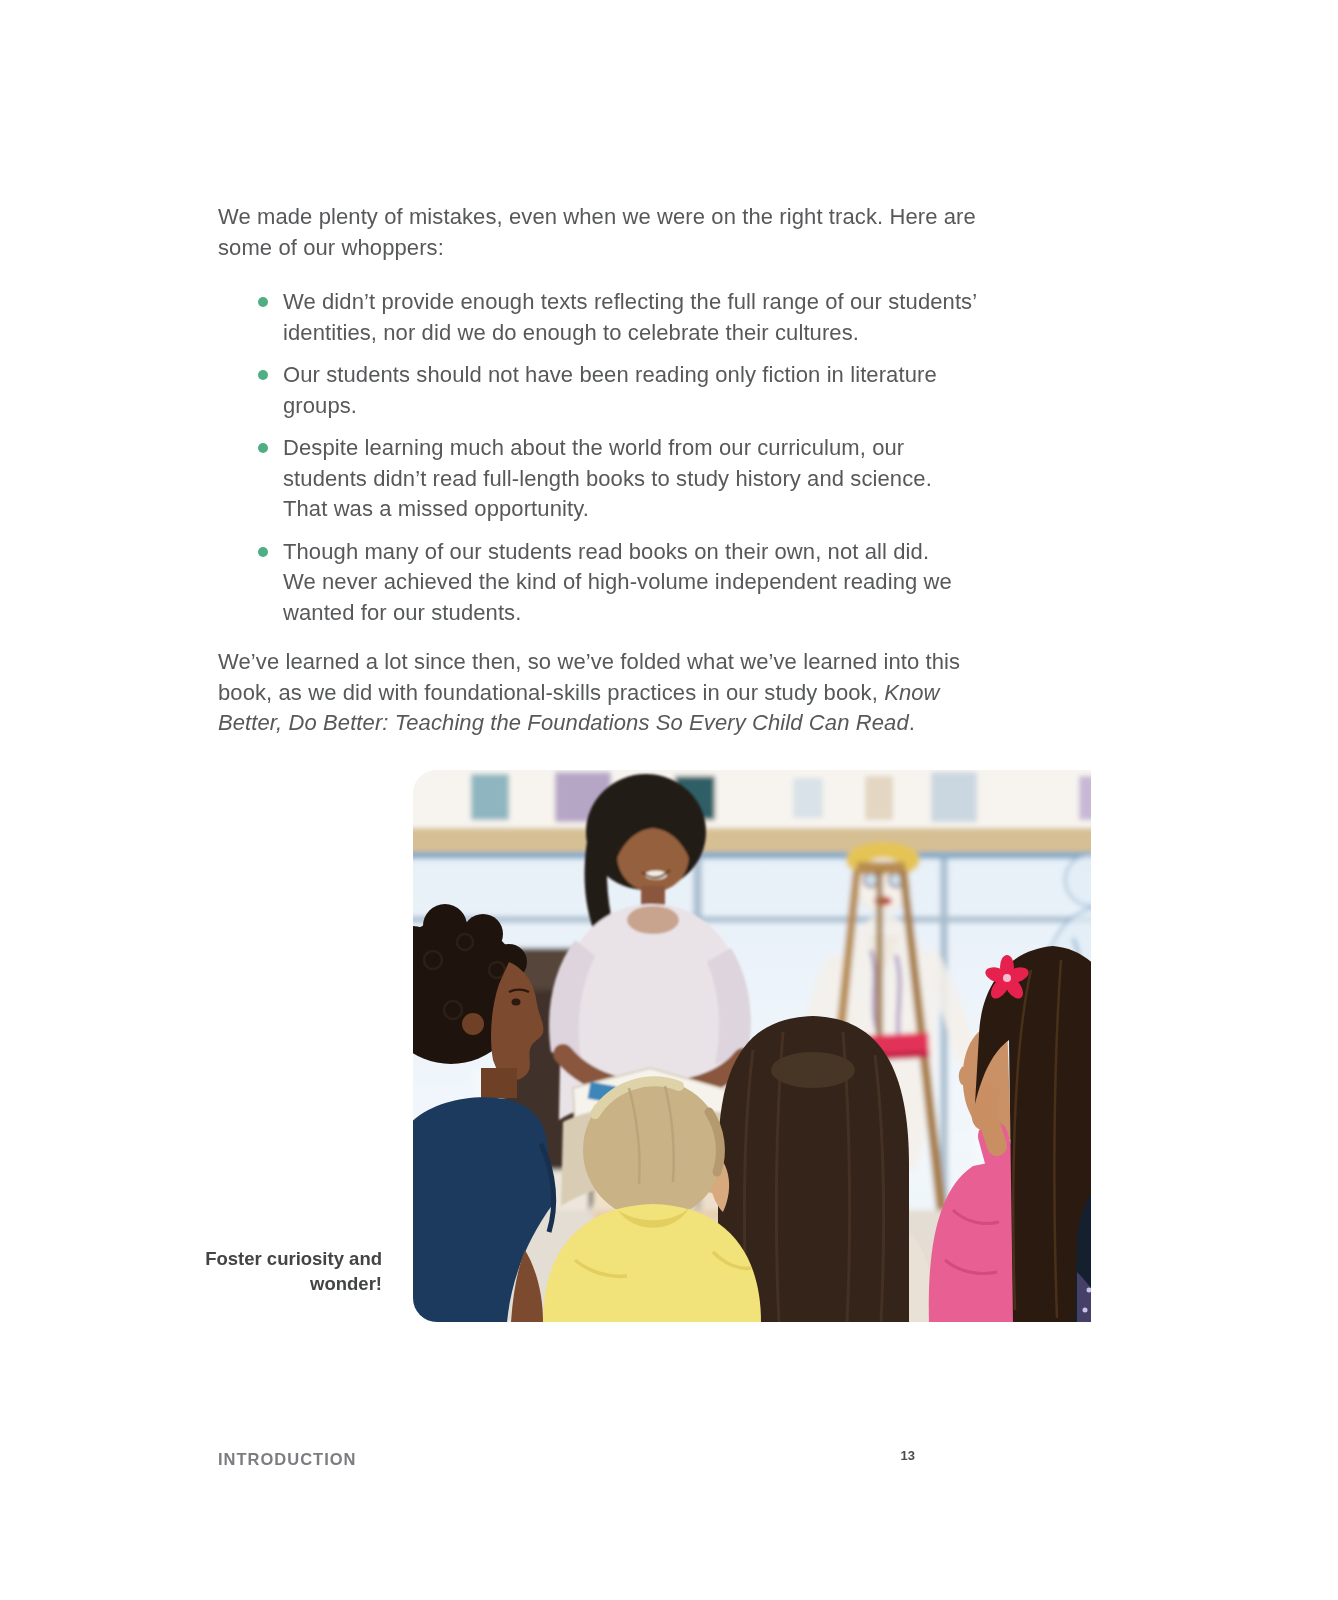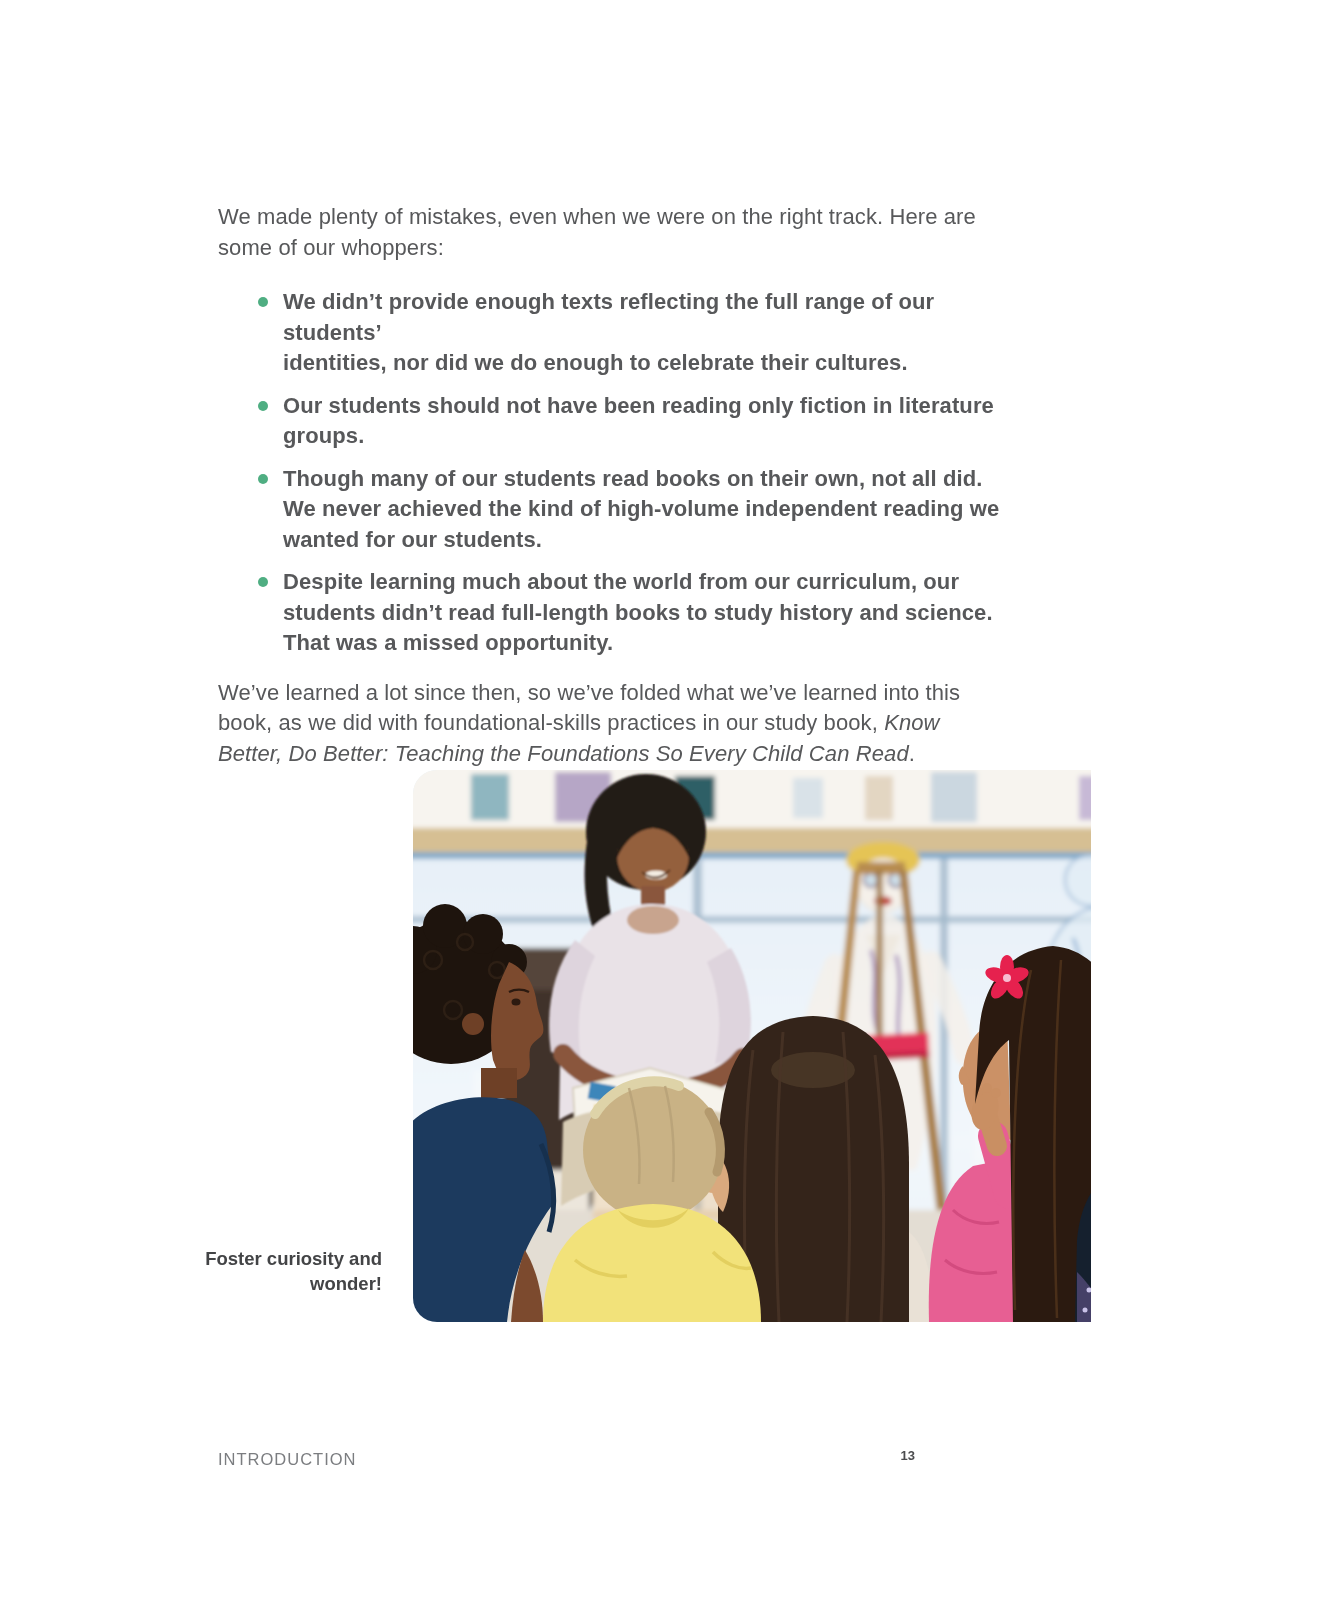--- a/index.html
+++ b/index.html
@@ -14,42 +14,42 @@
     position:absolute;left:218px;top:202px;width:812px;
     color:#57585a;
     font-size:22px;line-height:30.5px;
     letter-spacing:0.1px;
   }
   .para{margin:0;white-space:pre-line;}
   .bullet-list{
     list-style:none;margin:24px 0 0 0;padding:0 0 0 40px;
   }
   .bullet-list li{
-    display:flex;align-items:flex-start;margin:0 0 12px 0;font-weight:bold;
+    display:flex;align-items:flex-start;margin:0 0 12px 0;
   }
   .bullet-dot{
     flex:0 0 auto;width:10px;height:10px;border-radius:50%;
     background:#4fae82;margin:10px 15px 0 0;
   }
   .bullet-text{white-space:pre-line;}
   .para2{margin:19px 0 0 0;white-space:pre-line;}
   .book-title{font-style:italic;}
   .photo-figure{
     position:absolute;left:413px;top:770px;width:852px;height:552px;
     border-radius:24px;overflow:hidden;background:#e8f0f7;
   }
   .photo-figure svg{display:block;width:100%;height:100%;}
   .photo-caption{
     position:absolute;left:168px;top:1246px;width:214px;
     text-align:right;font-weight:bold;font-size:18.5px;line-height:25px;
     color:#434446;white-space:pre-line;
   }
   .footer-section{
     position:absolute;left:218px;top:1450px;
-    font-size:16.5px;font-weight:normal;letter-spacing:1px;
+    font-size:16.5px;font-weight:bold;letter-spacing:1px;
     color:#7b7d80;
   }
   .footer-page{
     position:absolute;right:176px;top:1448px;
     font-size:13px;font-weight:bold;color:#4b4c4e;
   }
 </style>
 </head>
 <body>
 
@@ -65,29 +65,29 @@
         <span class="bullet-text">We didn’t provide enough texts reflecting the full range of our students’
 identities, nor did we do enough to celebrate their cultures.</span>
       </li>
       <li>
         <span class="bullet-dot"></span>
         <span class="bullet-text">Our students should not have been reading only fiction in literature
 groups.</span>
       </li>
       <li>
         <span class="bullet-dot"></span>
+        <span class="bullet-text">Despite learning much about the world from our curriculum, our
+students didn’t read full-length books to study history and science.
+That was a missed opportunity.</span>
+      </li>
+      <li>
+        <span class="bullet-dot"></span>
         <span class="bullet-text">Though many of our students read books on their own, not all did.
 We never achieved the kind of high-volume independent reading we
 wanted for our students.</span>
-      </li>
-      <li>
-        <span class="bullet-dot"></span>
-        <span class="bullet-text">Despite learning much about the world from our curriculum, our
-students didn’t read full-length books to study history and science.
-That was a missed opportunity.</span>
       </li>
     </ul>
 
     <p class="para2"><span>We’ve learned a lot since then, so we’ve folded what we’ve learned into this
 book, as we did with foundational-skills practices in our study book, </span><span class="book-title">Know
 Better, Do Better: Teaching the Foundations So Every Child Can Read</span><span>.</span></p>
   </div>
 
   <figure class="photo-figure" style="margin:0">
     <svg viewBox="0 0 852 552" preserveAspectRatio="none">

